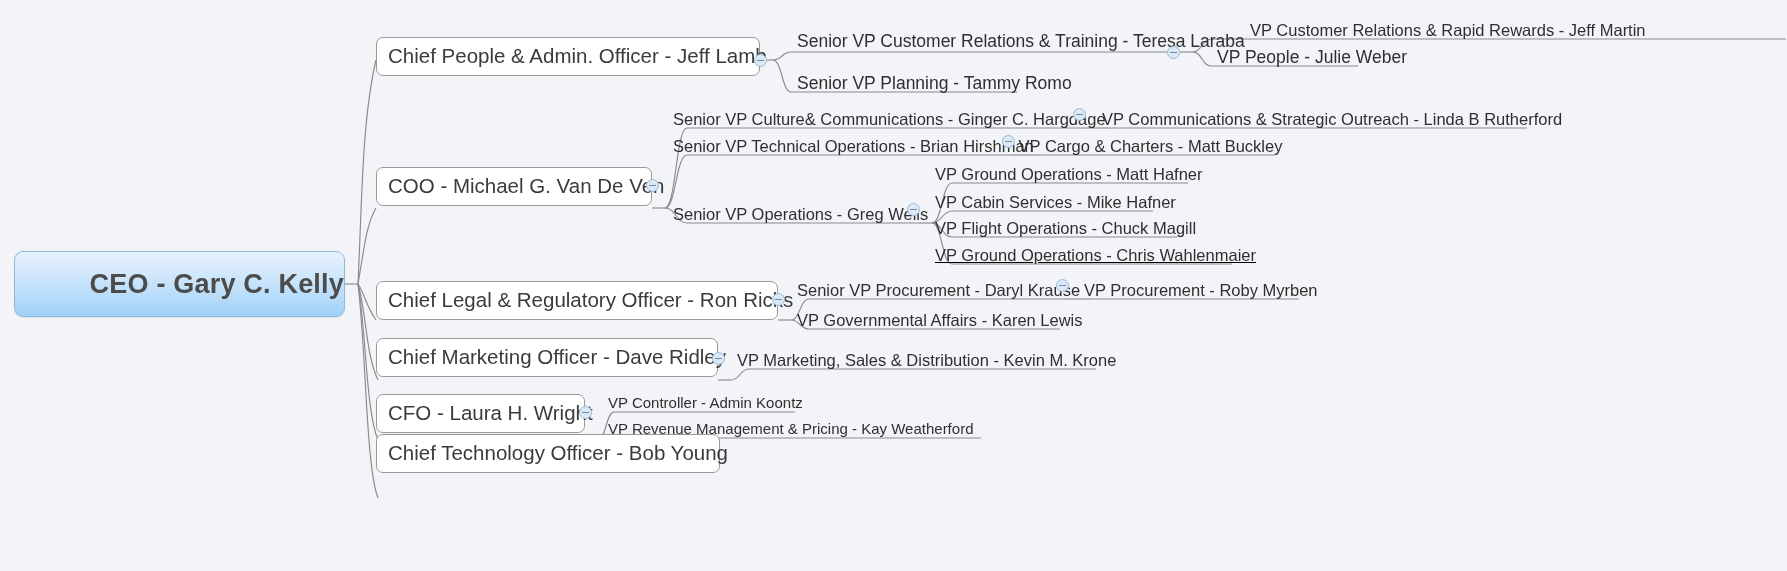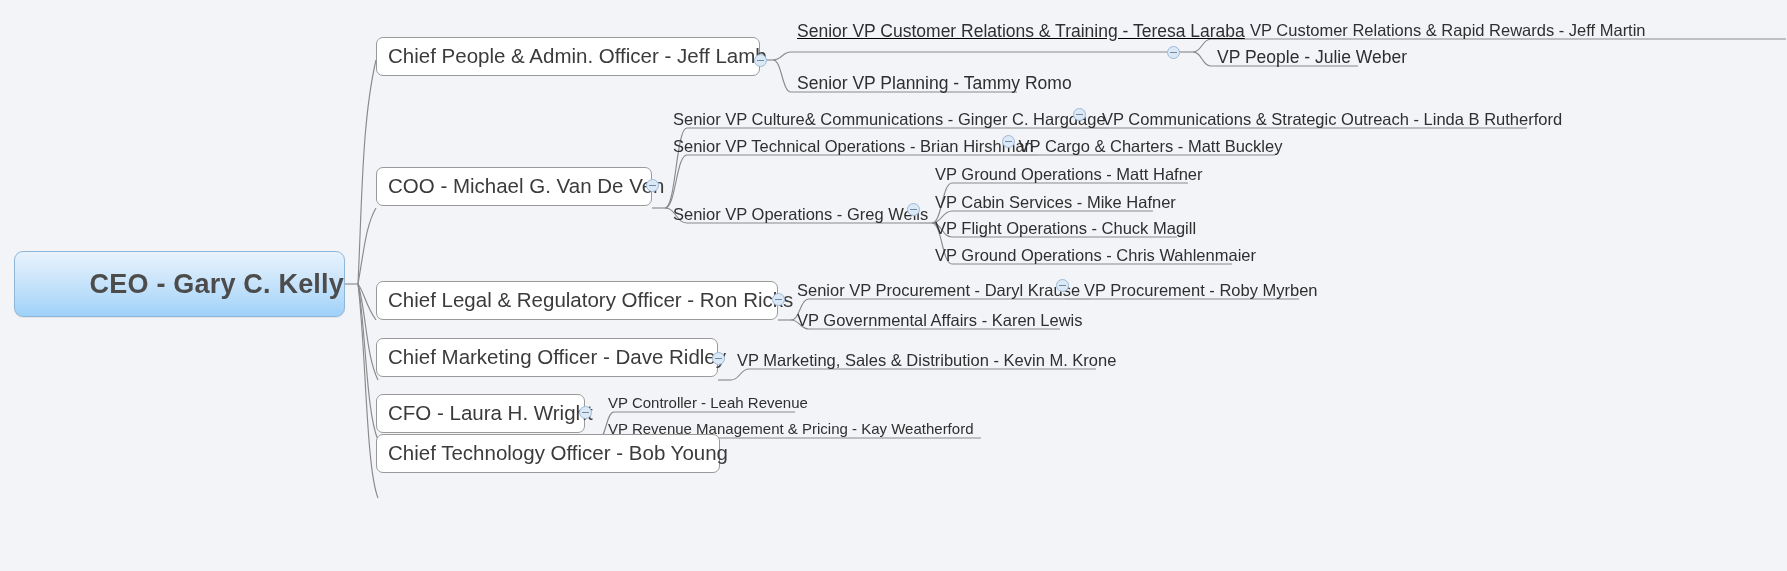--- a/index.html
+++ b/index.html
@@ -186,21 +186,21 @@
     <span class="root-label">CEO - Gary C. Kelly</span>
   </div>
 
   <div class="l1-node" style="left:376px; top:37px; width:384px; height:39px;">
     <span class="l1-label">Chief People &amp; Admin. Officer - Jeff Lamb</span>
   </div>
   <div class="toggle" style="left:754px; top:54px;">
     <span class="minus"></span>
   </div>
 
-  <div class="u-node sz-lg" style="left:791px; top:14px; width:389px; height:27px;text-decoration:underline;">
+  <div class="u-node sz-lg" style="left:791px; top:24px; width:389px; height:27px;">
     <span class="u-label">Senior VP Customer Relations &amp; Training - Teresa Laraba</span>
   </div>
   <div class="toggle" style="left:1167px; top:46px;">
     <span class="minus"></span>
   </div>
 
   <div class="u-node sz-md" style="left:1244px; top:14px; width:575px; height:26px;text-align:center;">
     <span class="u-label">VP Customer Relations &amp; Rapid Rewards - Jeff Martin</span>
   </div>
 
@@ -248,21 +248,21 @@
 
   <div class="u-node sz-md" style="left:929px; top:158px; width:259px; height:26px;">
     <span class="u-label">VP Ground Operations - Matt Hafner</span>
   </div>
   <div class="u-node sz-md" style="left:929px; top:186px; width:224px; height:26px;align-items:flex-end;">
     <span class="u-label">VP Cabin Services - Mike Hafner</span>
   </div>
   <div class="u-node sz-md" style="left:929px; top:212px; width:248px; height:26px;text-align:right;">
     <span class="u-label">VP Flight Operations - Chuck Magill</span>
   </div>
-  <div class="u-node sz-md" style="left:929px; top:239px; width:303px; height:26px;">
+  <div class="u-node sz-md" style="left:929px; top:239px; width:303px; height:26px;text-decoration:underline;">
     <span class="u-label">VP Ground Operations - Chris Wahlenmaier</span>
   </div>
 
   <div class="l1-node" style="left:376px; top:281px; width:402px; height:39px;">
     <span class="l1-label">Chief Legal &amp; Regulatory Officer - Ron Ricks</span>
   </div>
   <div class="toggle" style="left:772px; top:293px;">
     <span class="minus"></span>
   </div>
 
@@ -290,21 +290,21 @@
     <span class="u-label">VP Marketing, Sales &amp; Distribution - Kevin M. Krone</span>
   </div>
 
   <div class="l1-node" style="left:376px; top:394px; width:209px; height:39px;">
     <span class="l1-label">CFO - Laura H. Wright</span>
   </div>
   <div class="toggle" style="left:579px; top:406px;">
     <span class="minus"></span>
   </div>
   <div class="u-node sz-sm" style="left:602px; top:388px; width:193px; height:24px;">
-    <span class="u-label">VP Controller - Leah Revenue</span>
+    <span class="u-label">VP Controller - Admin Koontz</span>
   </div>
   <div class="u-node sz-sm" style="left:602px; top:414px; width:379px; height:24px;text-align:right;">
     <span class="u-label">VP Revenue Management &amp; Pricing - Kay Weatherford</span>
   </div>
 
   <div class="l1-node" style="left:376px; top:434px; width:344px; height:39px;">
     <span class="l1-label">Chief Technology Officer - Bob Young</span>
   </div>
 
 </div>

